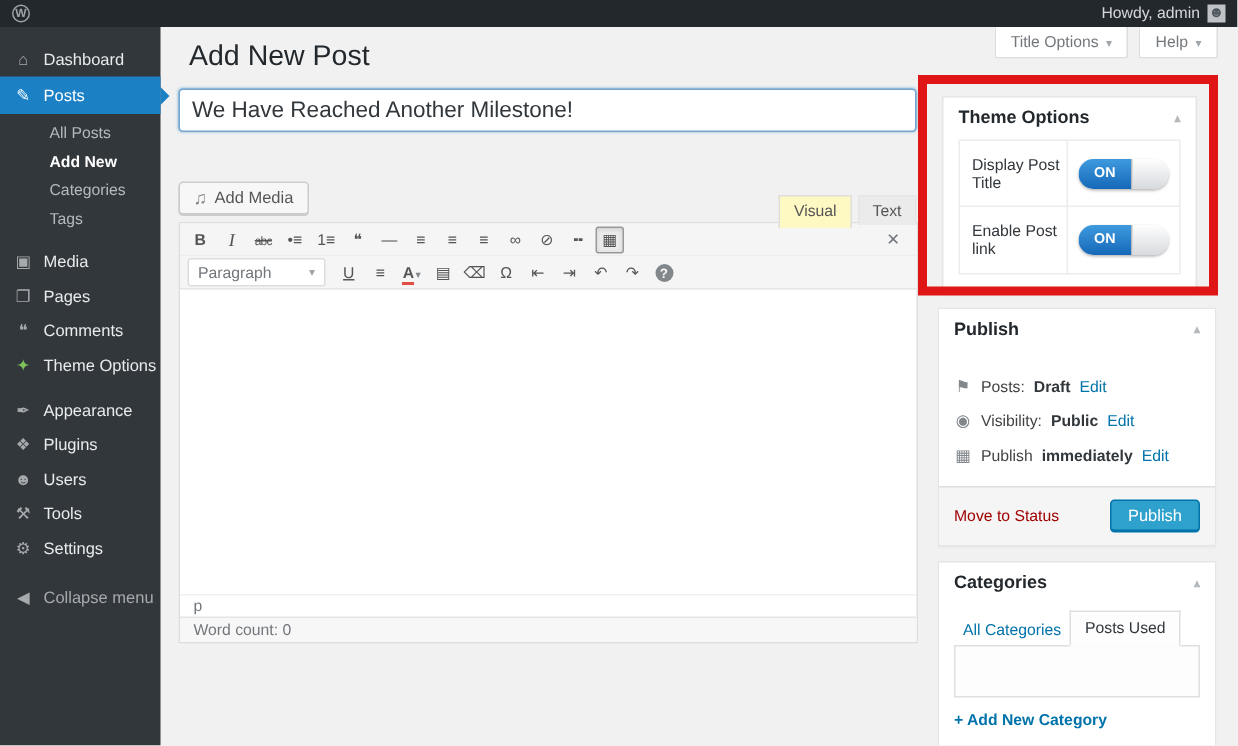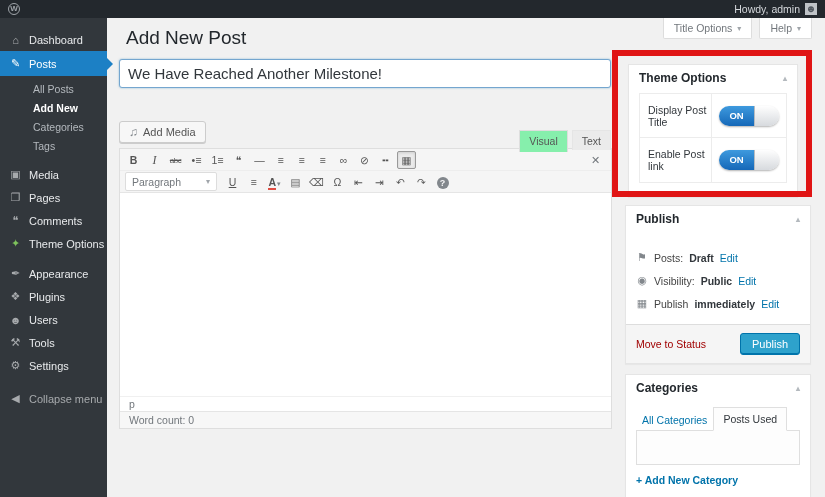--- a/index.html
+++ b/index.html
@@ -55,21 +55,21 @@
 
   
   #add-media-btn { position:absolute; left:119px; top:121px; height:22px; padding:0 9px;
     background:#f7f7f7; border:1px solid #ccc; border-radius:3px; color:#555;
     font-size:11px; display:inline-flex; align-items:center; gap:5px; cursor:pointer;
     box-shadow:0 1px 0 #ccc; }
   #add-media-btn .media-icon { color:#82878c; font-size:12px; }
   #editor-tabs { position:absolute; top:130px; right:214px; display:flex; z-index:3; }
   .etab { font-size:10.5px; padding:4px 9px 3px; border:1px solid #e5e5e5; border-bottom:none;
     color:#555; background:#ebebeb; cursor:pointer; margin-left:4px; }
-  .etab.active { background:#86efac; border-color:#dedede; padding-bottom:5px; margin-bottom:-2px; }
+  .etab.active { background:#fef9c3; border-color:#dedede; padding-bottom:5px; margin-bottom:-2px; }
 
   
   #editor { position:absolute; left:119px; top:148px; width:493px; background:#fff;
     border:1px solid #dedede; }
   .mce-toolbar { height:22px; background:#f5f5f5; display:flex; align-items:center;
     padding:0 3px; }
   #toolbar1 { border-bottom:1px solid #ededed; }
   #toolbar2 { border-bottom:1px solid #e5e5e5; }
   .tbtn { min-width:19px; height:18px; line-height:17px; text-align:center; font-size:10.5px;
     color:#555; margin:0 1px; cursor:pointer; border:1px solid transparent; border-radius:2px; }

